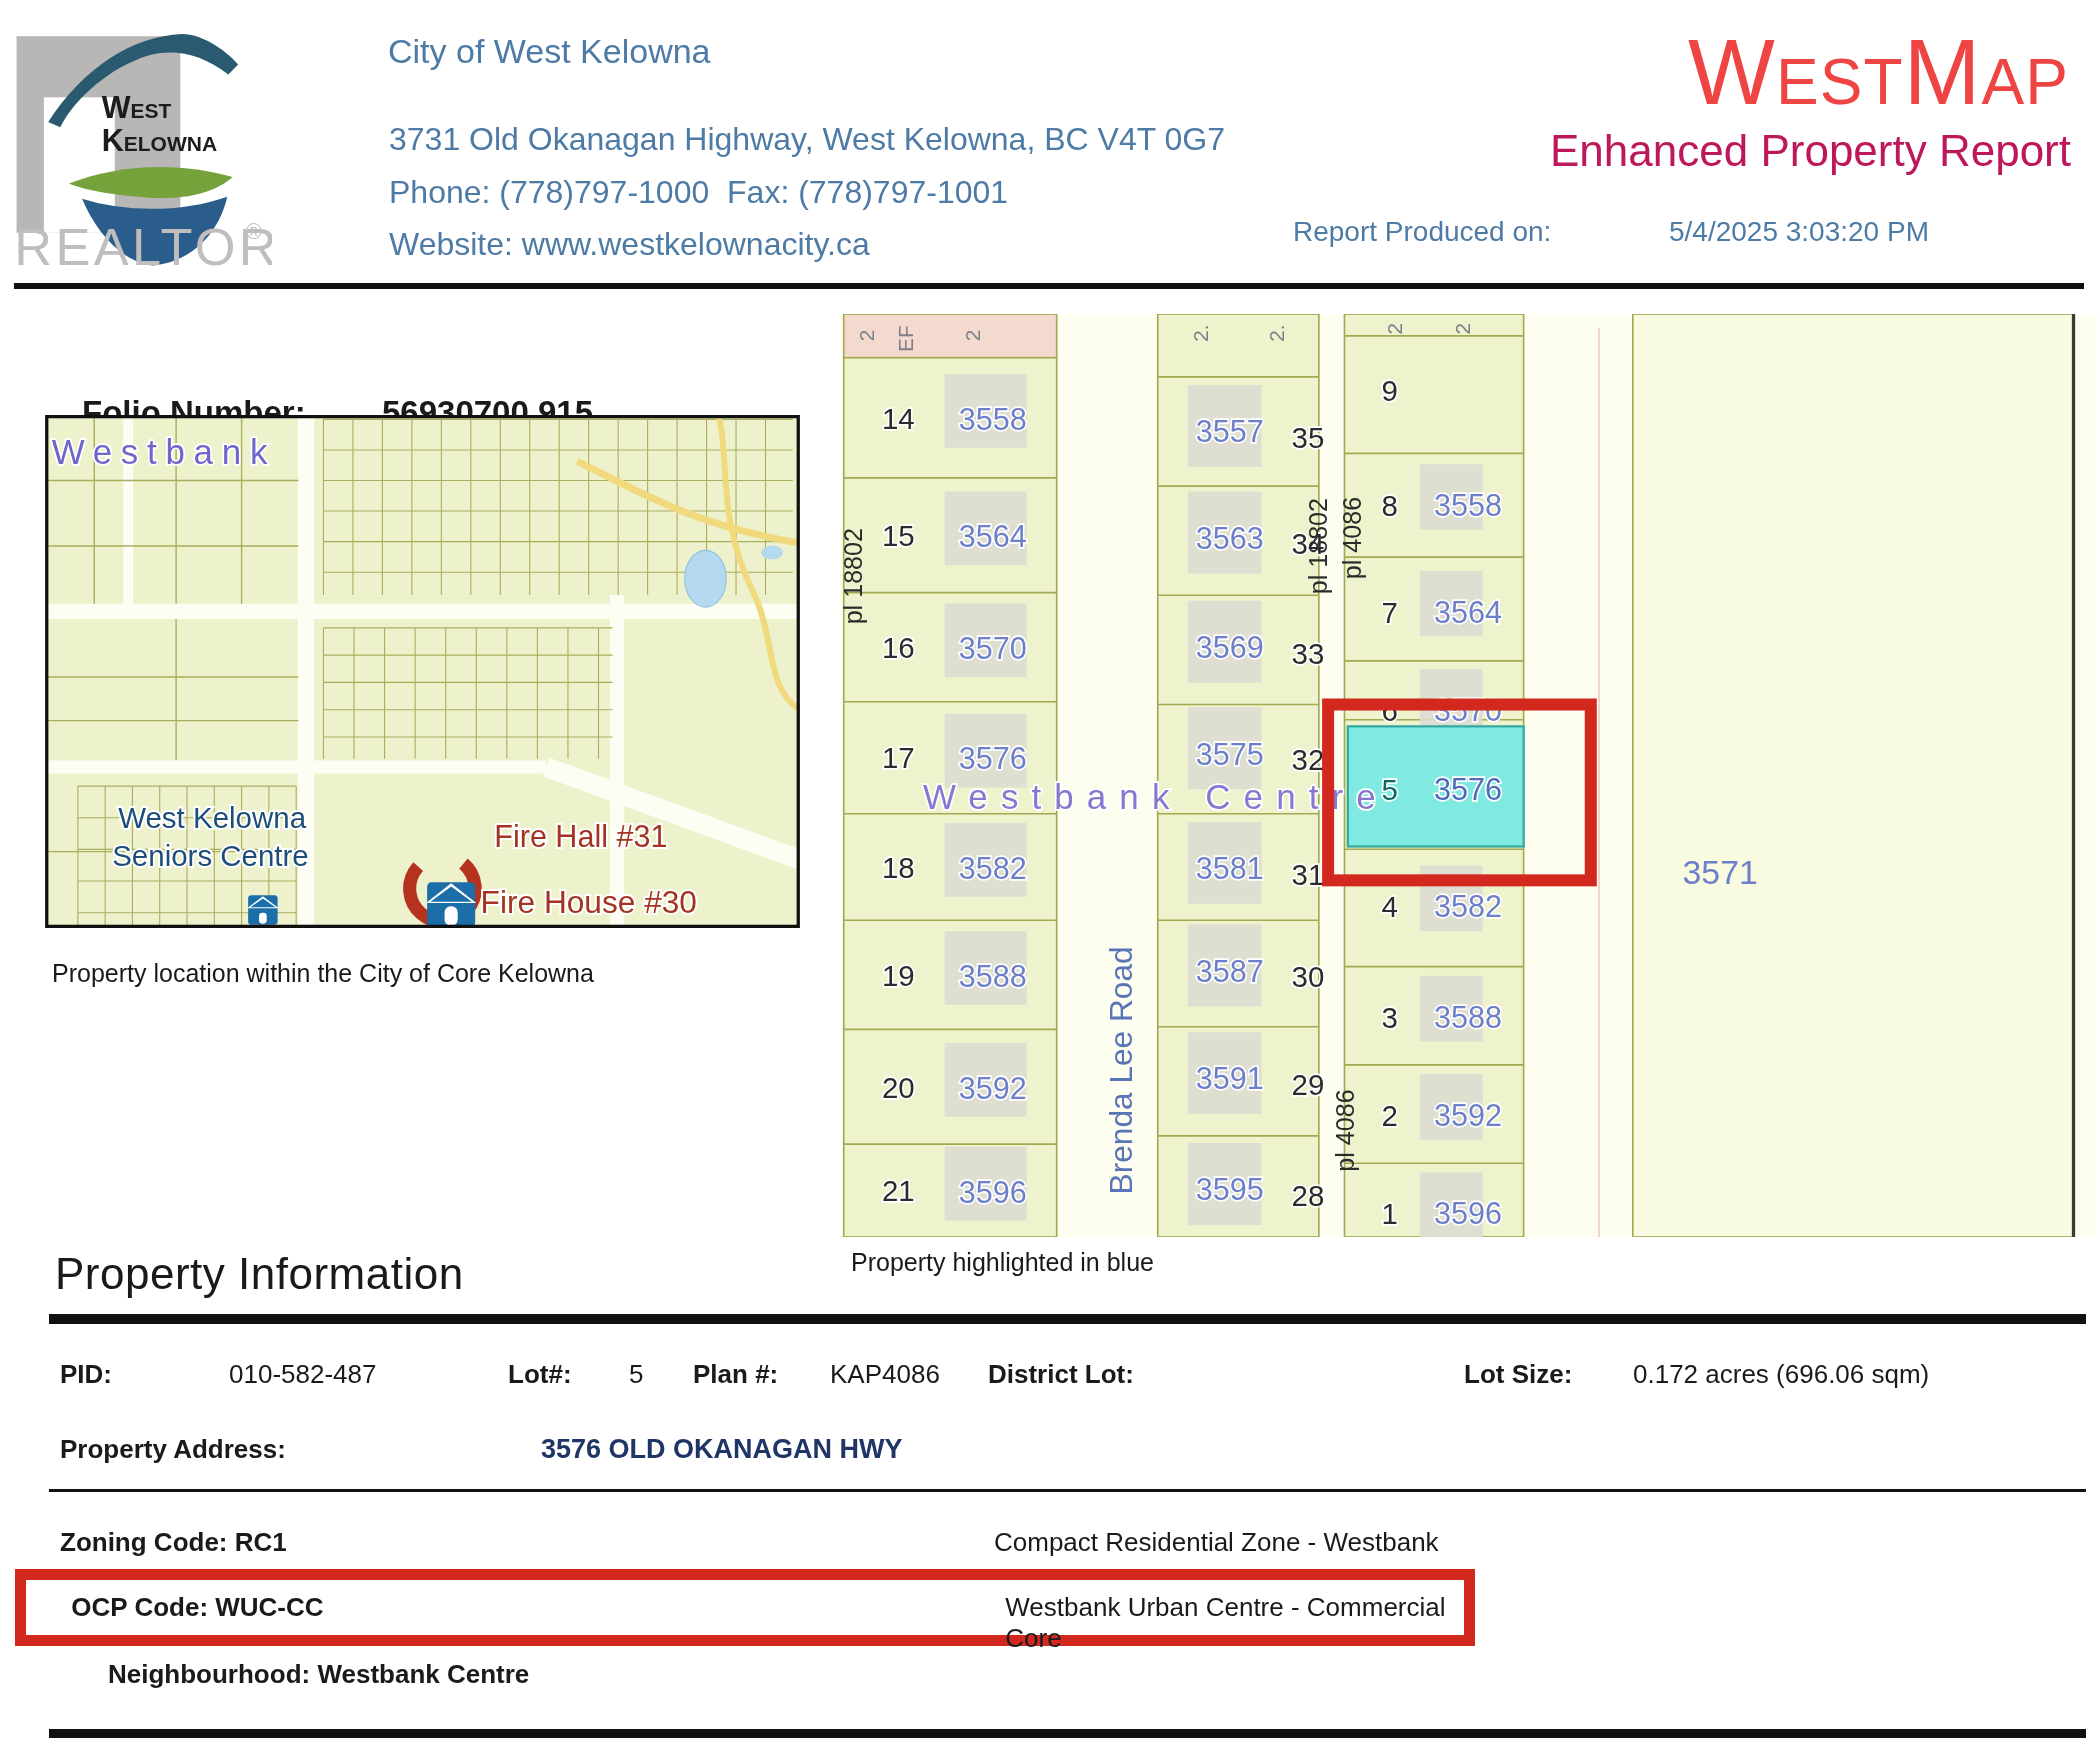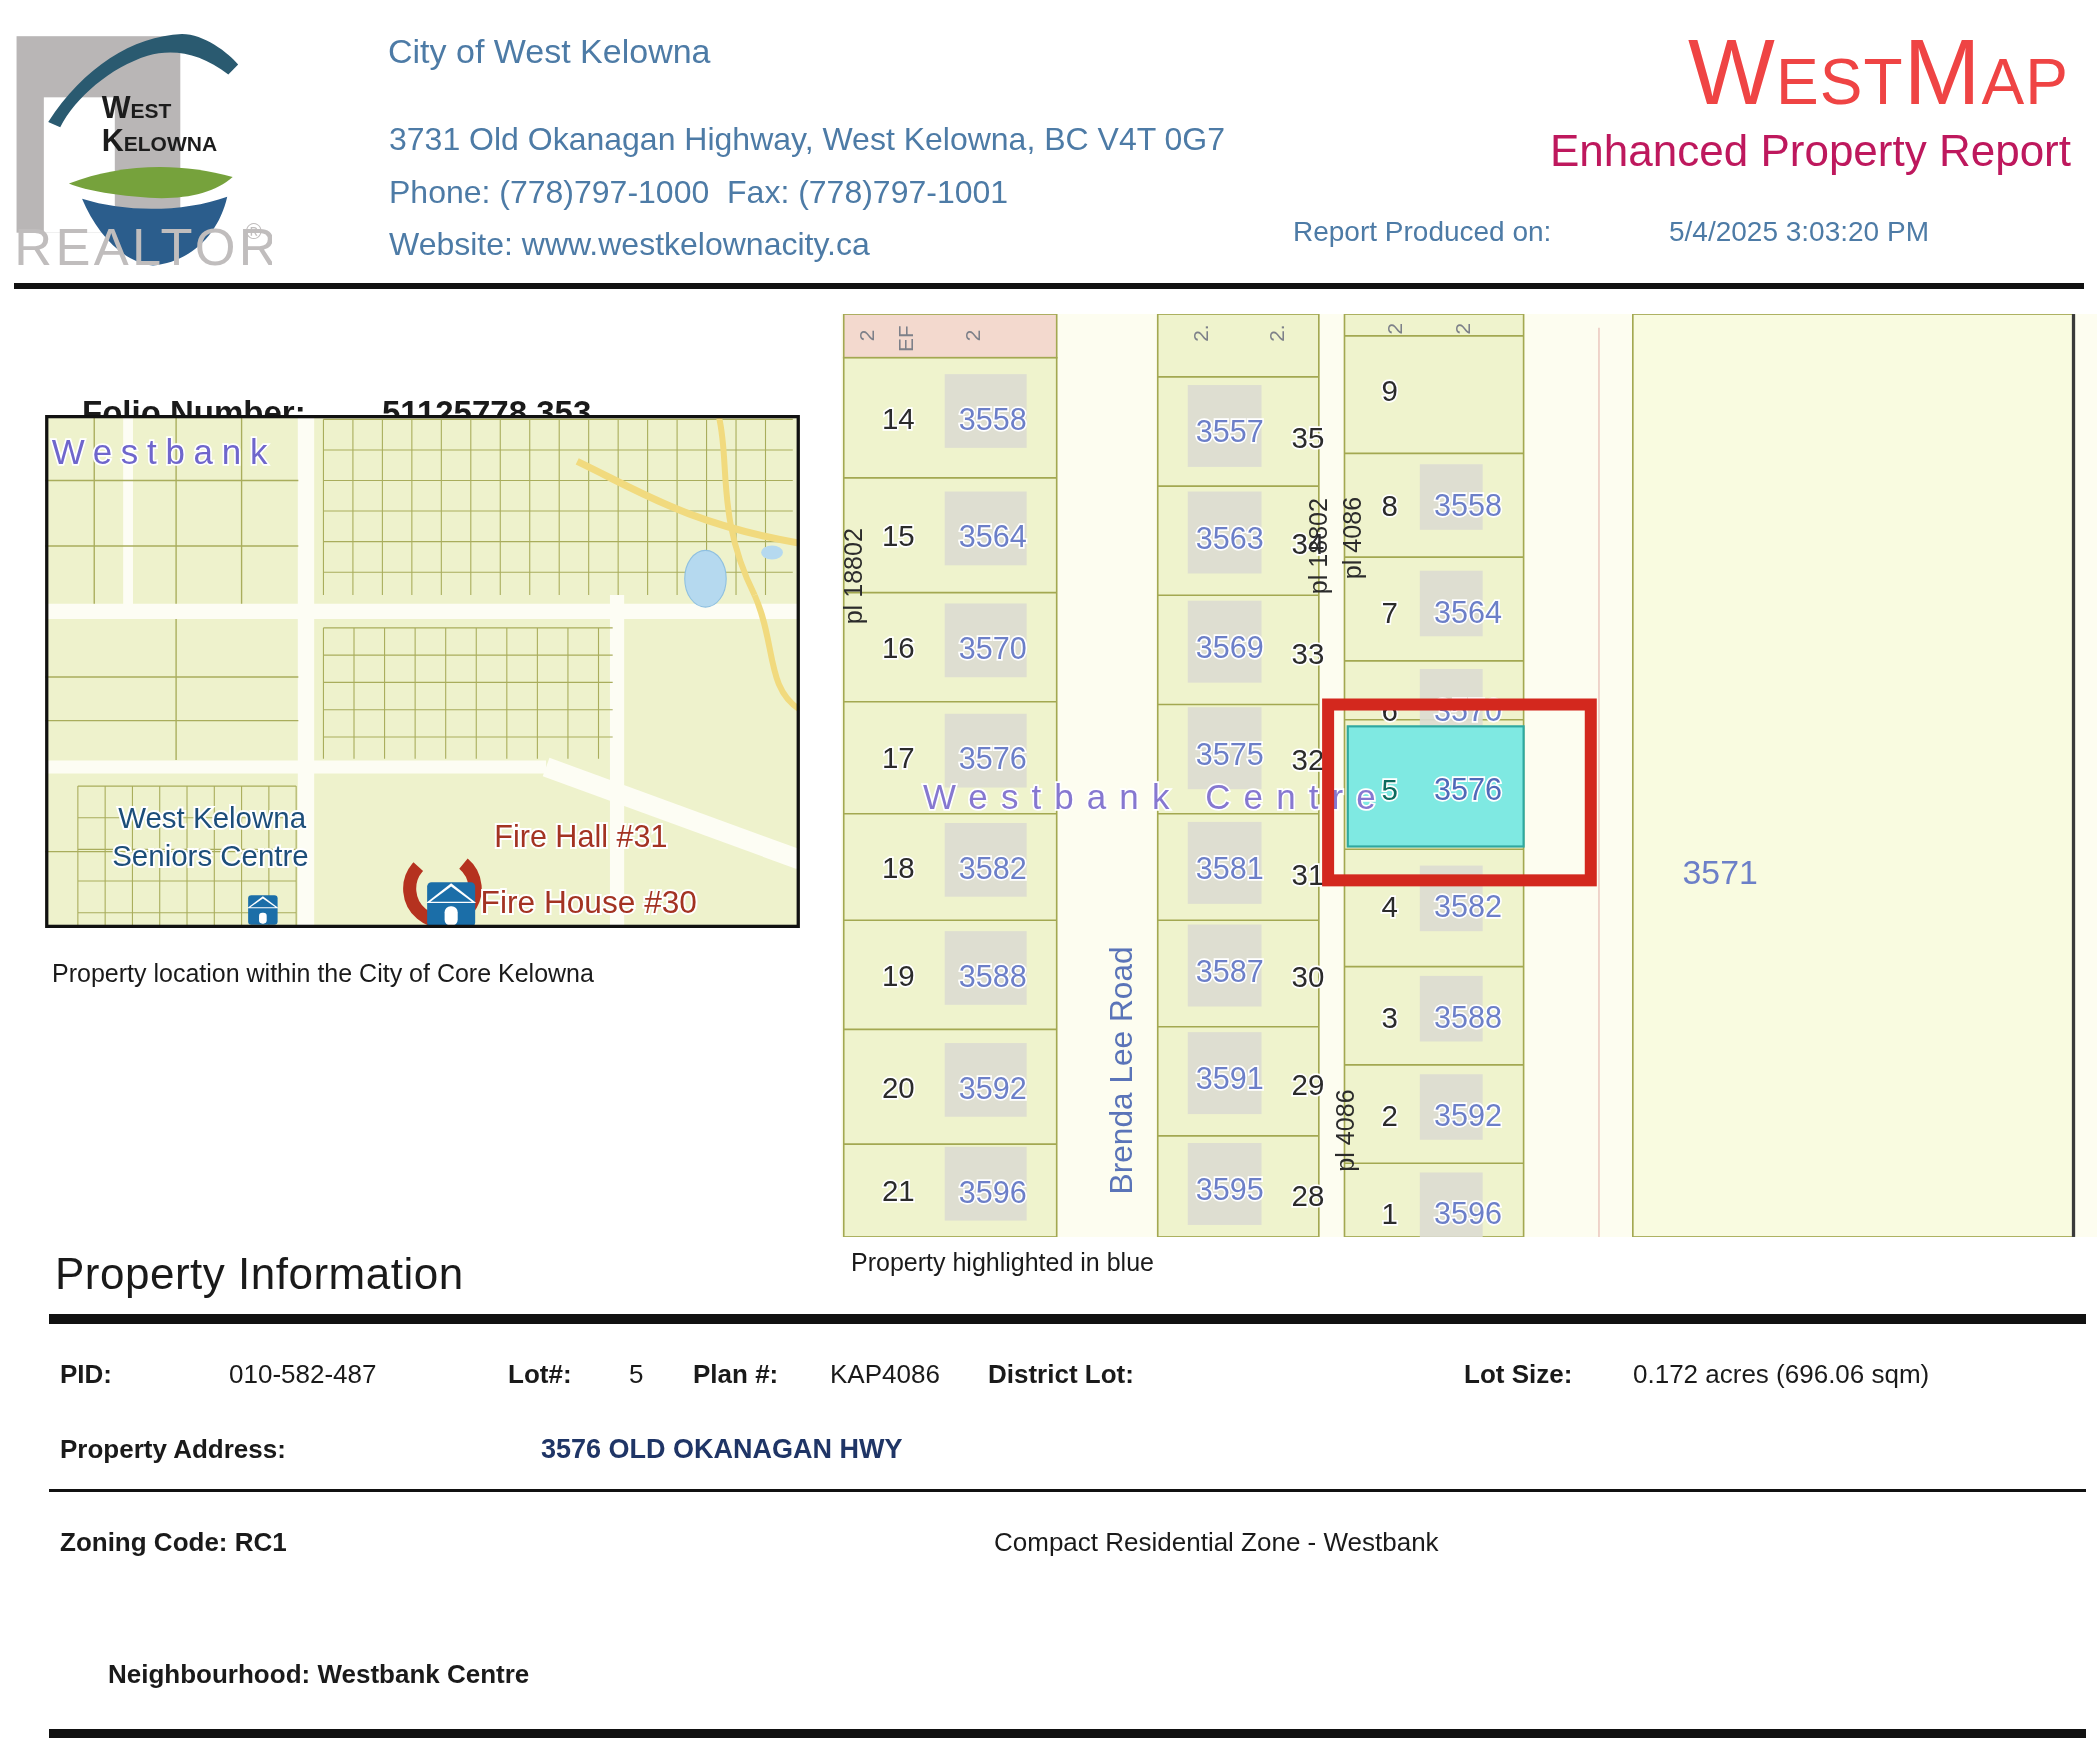--- a/index.html
+++ b/index.html
@@ -45,21 +45,21 @@
   <div class="abs blue hdr-line" style="left:389px;top:226px;">Website: www.westkelownacity.ca</div>
 
   <div class="abs brand" style="right:28px;top:26px;">WestMap</div>
   <div class="abs brand-sub" style="right:26px;top:126px;">Enhanced Property Report</div>
   <div class="abs blue" style="left:1293px;top:216px;font-size:28px;">Report Produced on:</div>
   <div class="abs blue" style="left:1669px;top:216px;font-size:28px;">5/4/2025 3:03:20 PM</div>
 
   <div class="abs rule" style="left:13.7px;top:283px;width:2070px;height:5.5px;"></div>
 
   <div class="abs bold" style="left:82px;top:394px;font-size:33px;">Folio Number:</div>
-  <div class="abs bold" style="left:382px;top:394px;font-size:33px;">51125778.353</div>
+  <div class="abs bold" style="left:382px;top:394px;font-size:33px;">56930700.915</div>
 
   <div class="abs" style="left:45px;top:415px;width:755px;height:513px;">
     <svg width="755" height="513" viewBox="0 0 1383 940">
       <rect x="0" y="0" width="1383" height="940" fill="#eef2cc"></rect>
 
       <g stroke="#fdfdf4" fill="none">
         <path d="M478,0 V940" stroke-width="30"></path>
         <path d="M1048,330 V940" stroke-width="26"></path>
         <path d="M0,360 H1383" stroke-width="28"></path>
         <path d="M0,645 H918" stroke-width="24"></path>
@@ -241,19 +241,23 @@
   <div class="abs row-txt" style="left:1633px;top:1359px;">0.172 acres (696.06 sqm)</div>
 
   <div class="abs row-txt bold" style="left:60px;top:1434px;">Property Address:</div>
   <div class="abs row-txt bold navy" style="left:541px;top:1434px;font-size:27px;">3576 OLD OKANAGAN HWY</div>
 
   <div class="abs rule" style="left:49px;top:1489px;width:2037px;height:2.7px;"></div>
 
   <div class="abs row-txt bold" style="left:60px;top:1527px;">Zoning Code: RC1</div>
   <div class="abs row-txt" style="left:994px;top:1527px;">Compact Residential Zone - Westbank</div>
 
+  <div class="abs ocp-box" style="left:15.3px;top:1569px;width:1438px;height:55px;">
+    <div class="abs row-txt bold" style="left:45px;top:12px;">OCP Code: WUC-CC</div>
+    <div class="abs row-txt" style="left:979px;top:12px;">Westbank Urban Centre - Commercial Core</div>
+  </div>
 
   <div class="abs row-txt bold" style="left:60px;top:1659px;margin-left:48px;">Neighbourhood: Westbank Centre</div>
 
   <div class="abs rule" style="left:49px;top:1729px;width:2037px;height:8.7px;"></div>
 
 </div>
 
 
 </body></html>

